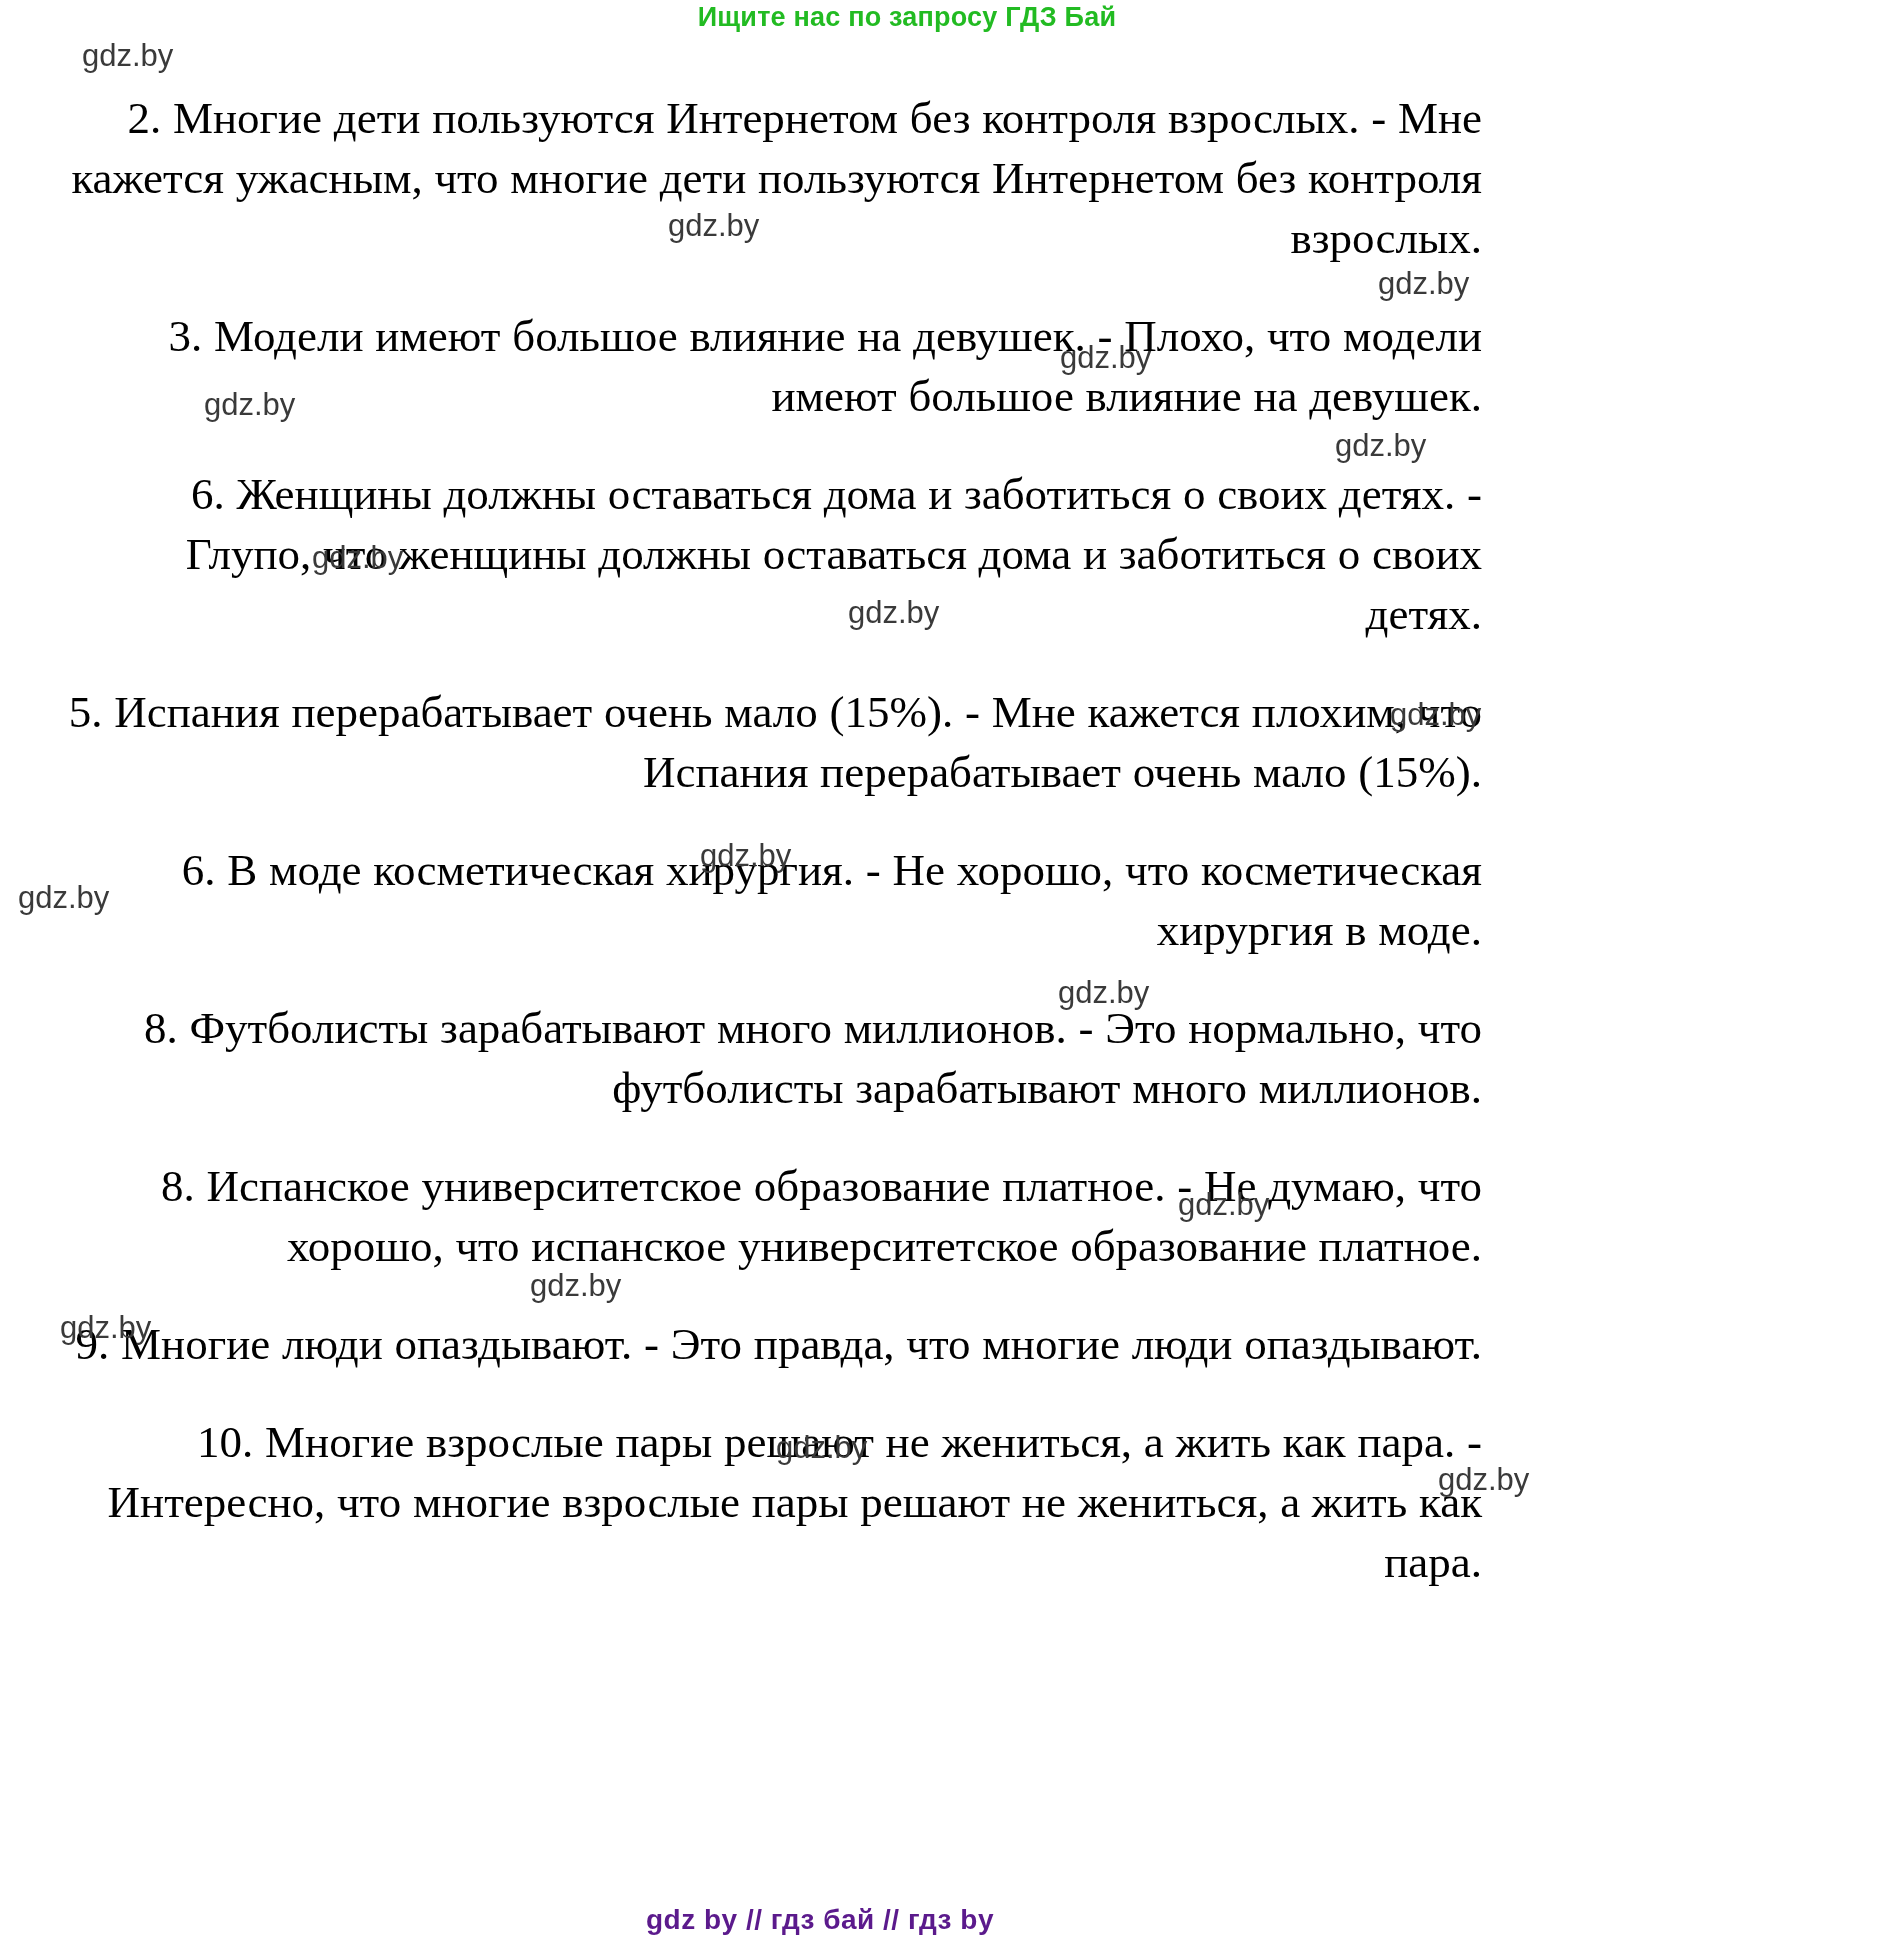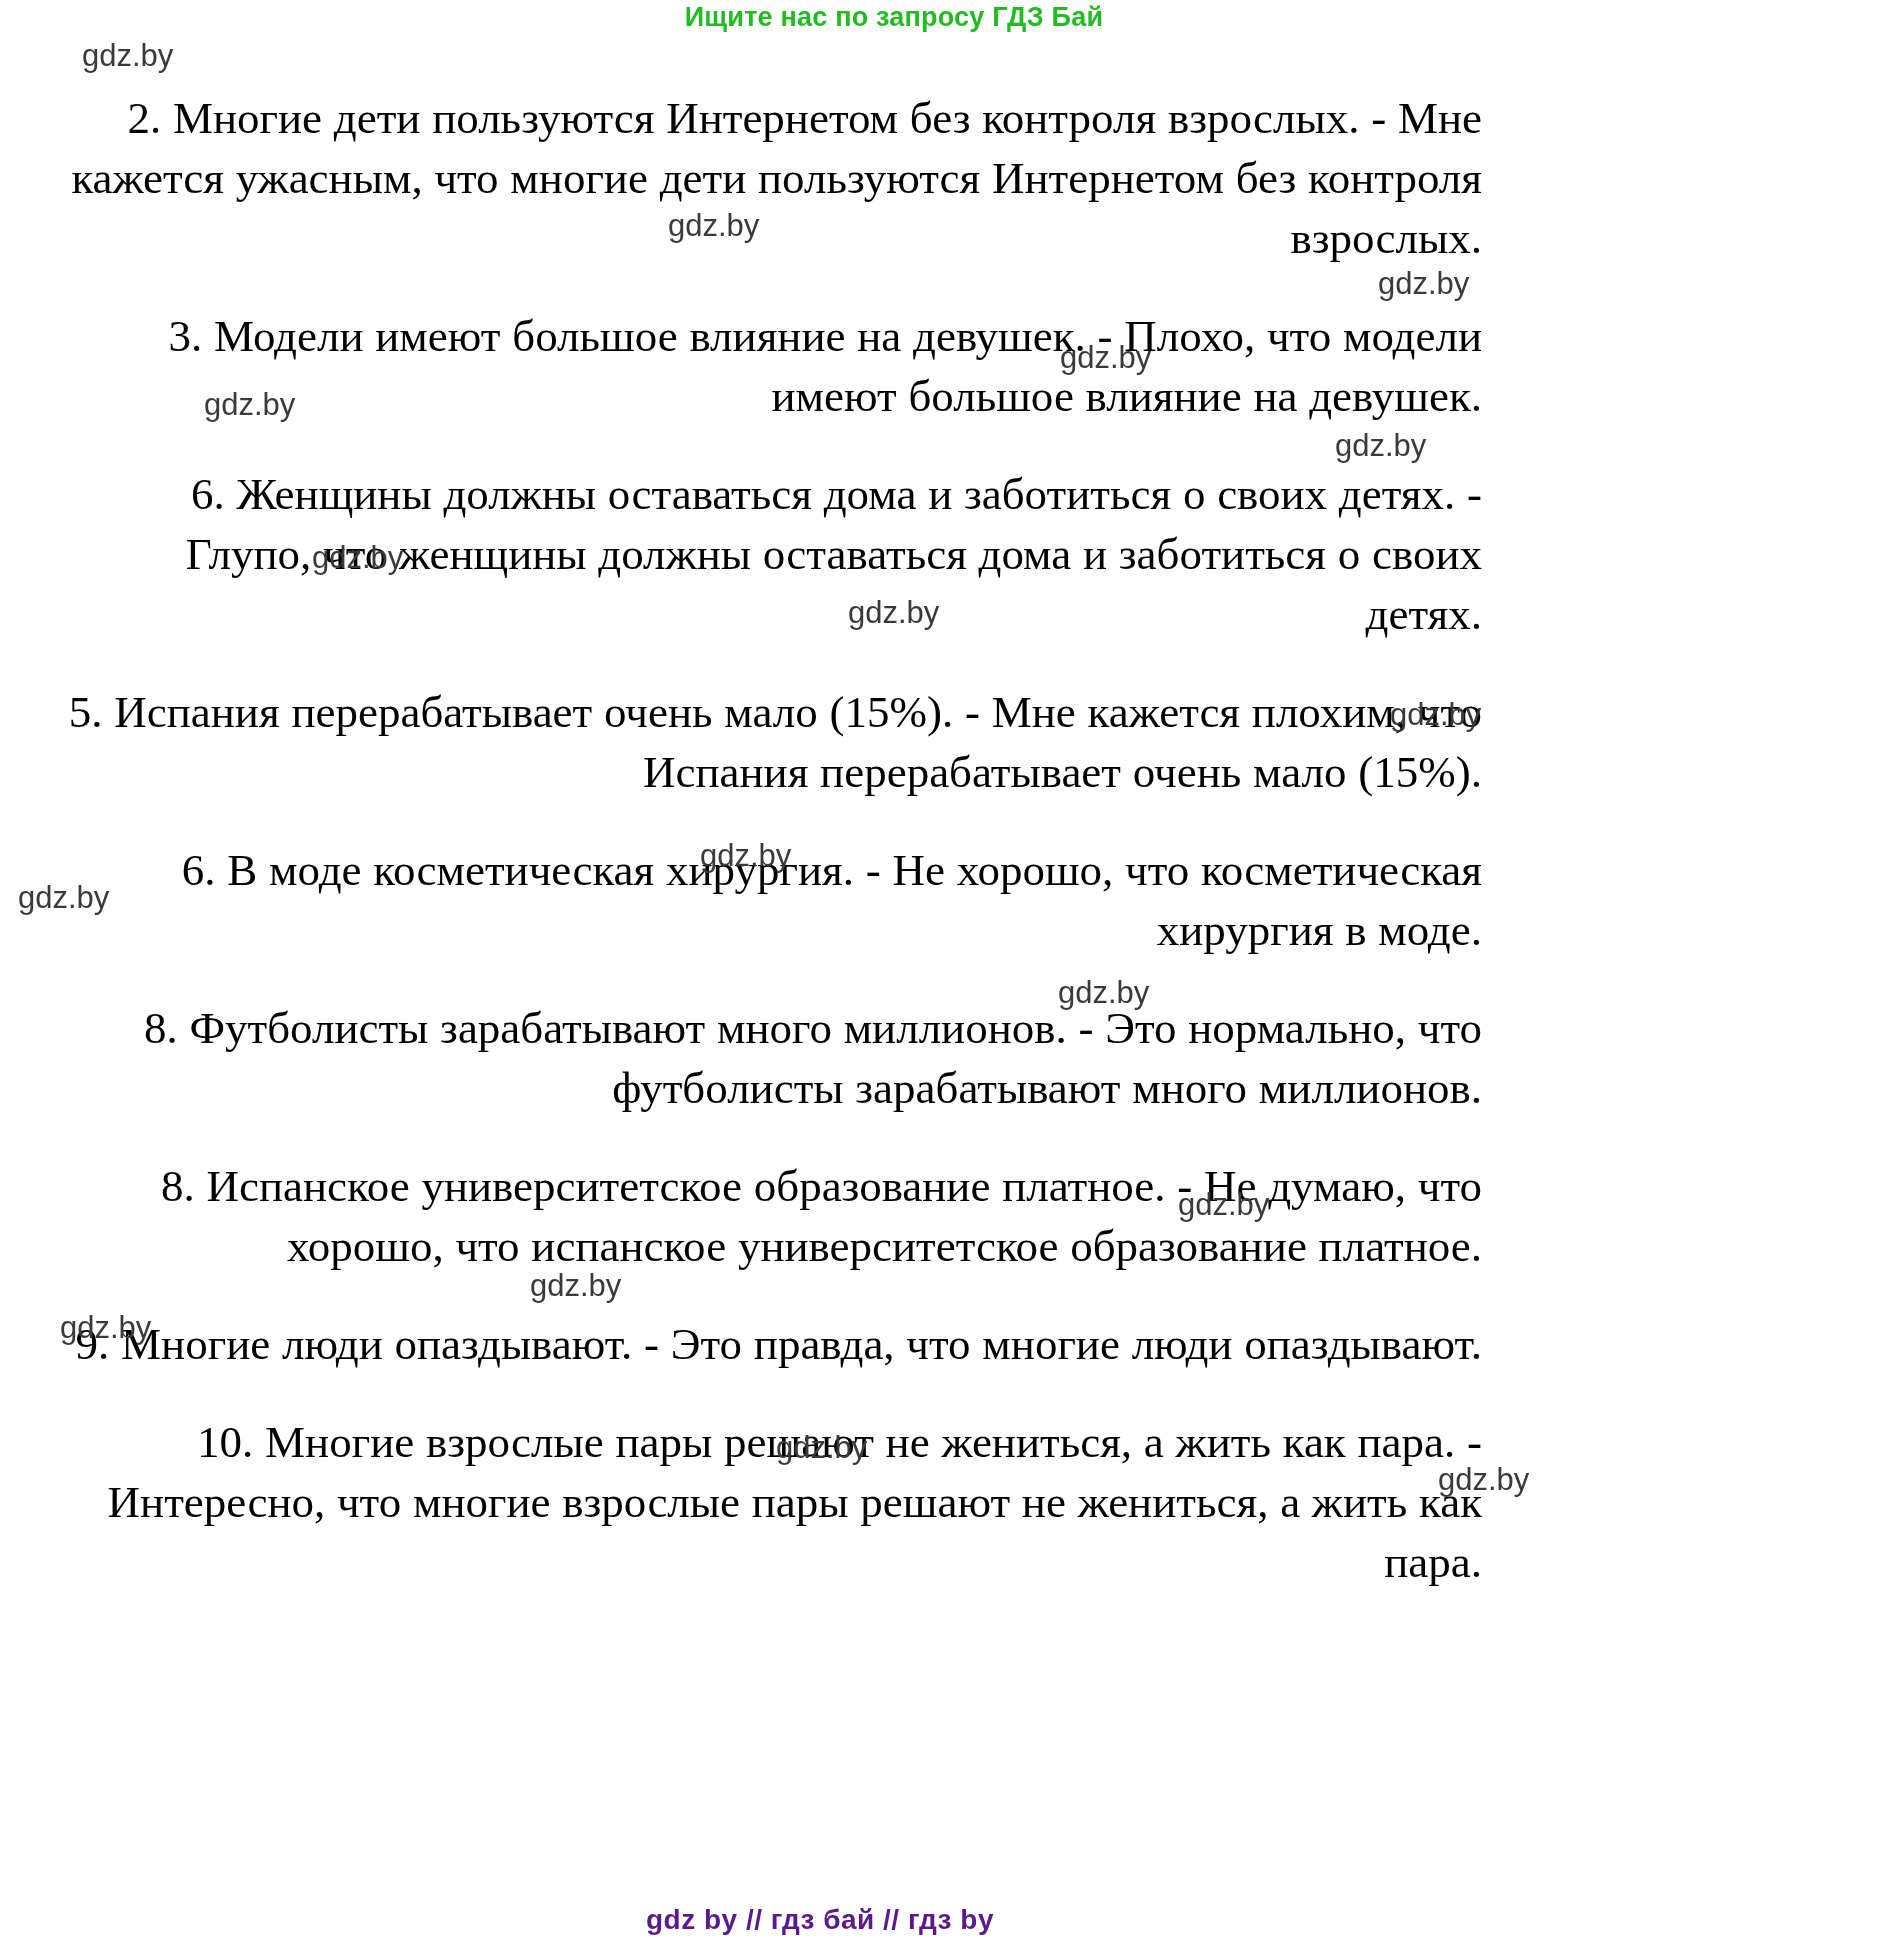--- a/index.html
+++ b/index.html
@@ -20,21 +20,21 @@
   #page {
     position: relative;
     width: 1902px;
     height: 1950px;
   }
 
   
   .promo-header {
     position: absolute;
     top: 2px;
-    left: 0;
+    left: 13px;
     width: 1724px;
     text-align: center;
     font-family: "Liberation Sans", "DejaVu Sans", sans-serif;
     font-weight: bold;
     font-size: 27px;
     letter-spacing: 0.2px;
     color: #22bb22;
     white-space: nowrap;
     padding-left: 32px;
   }

